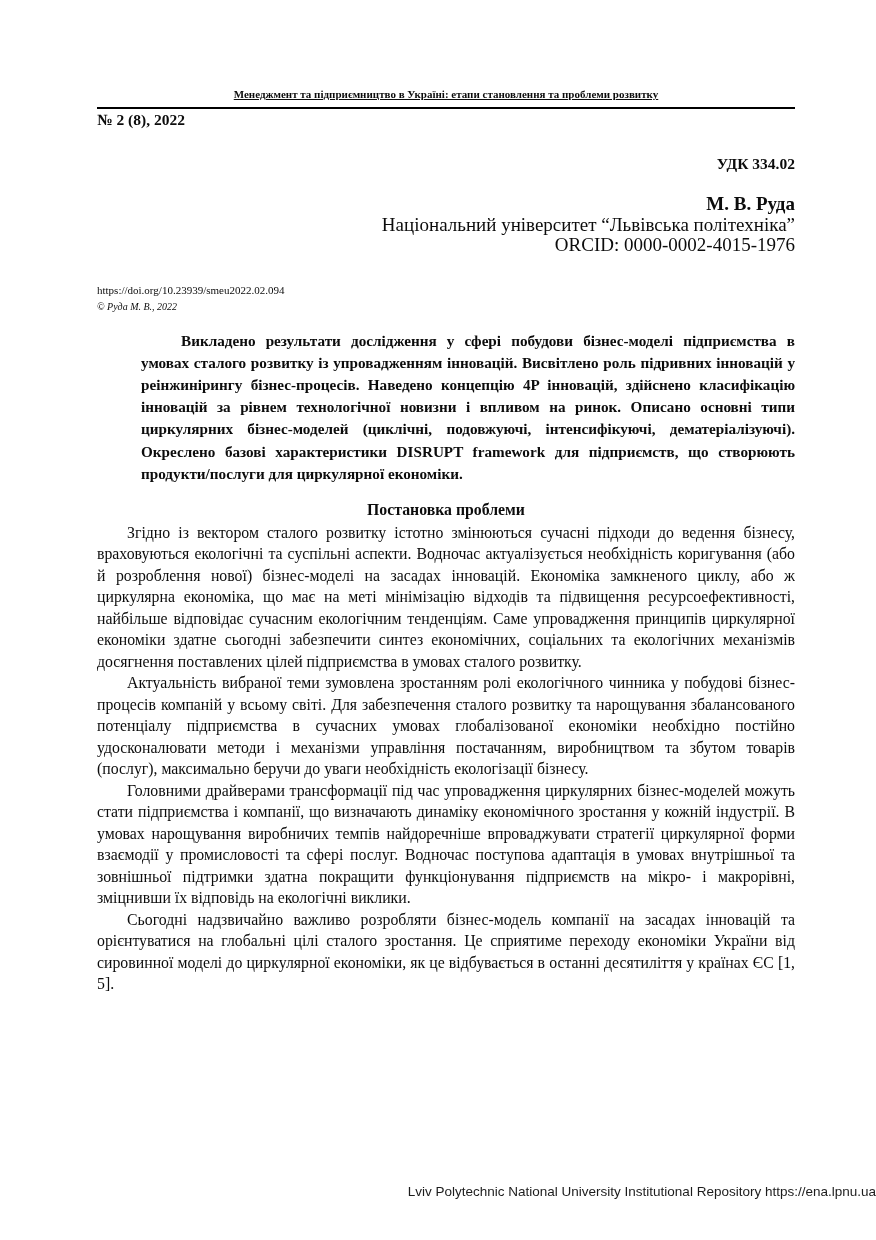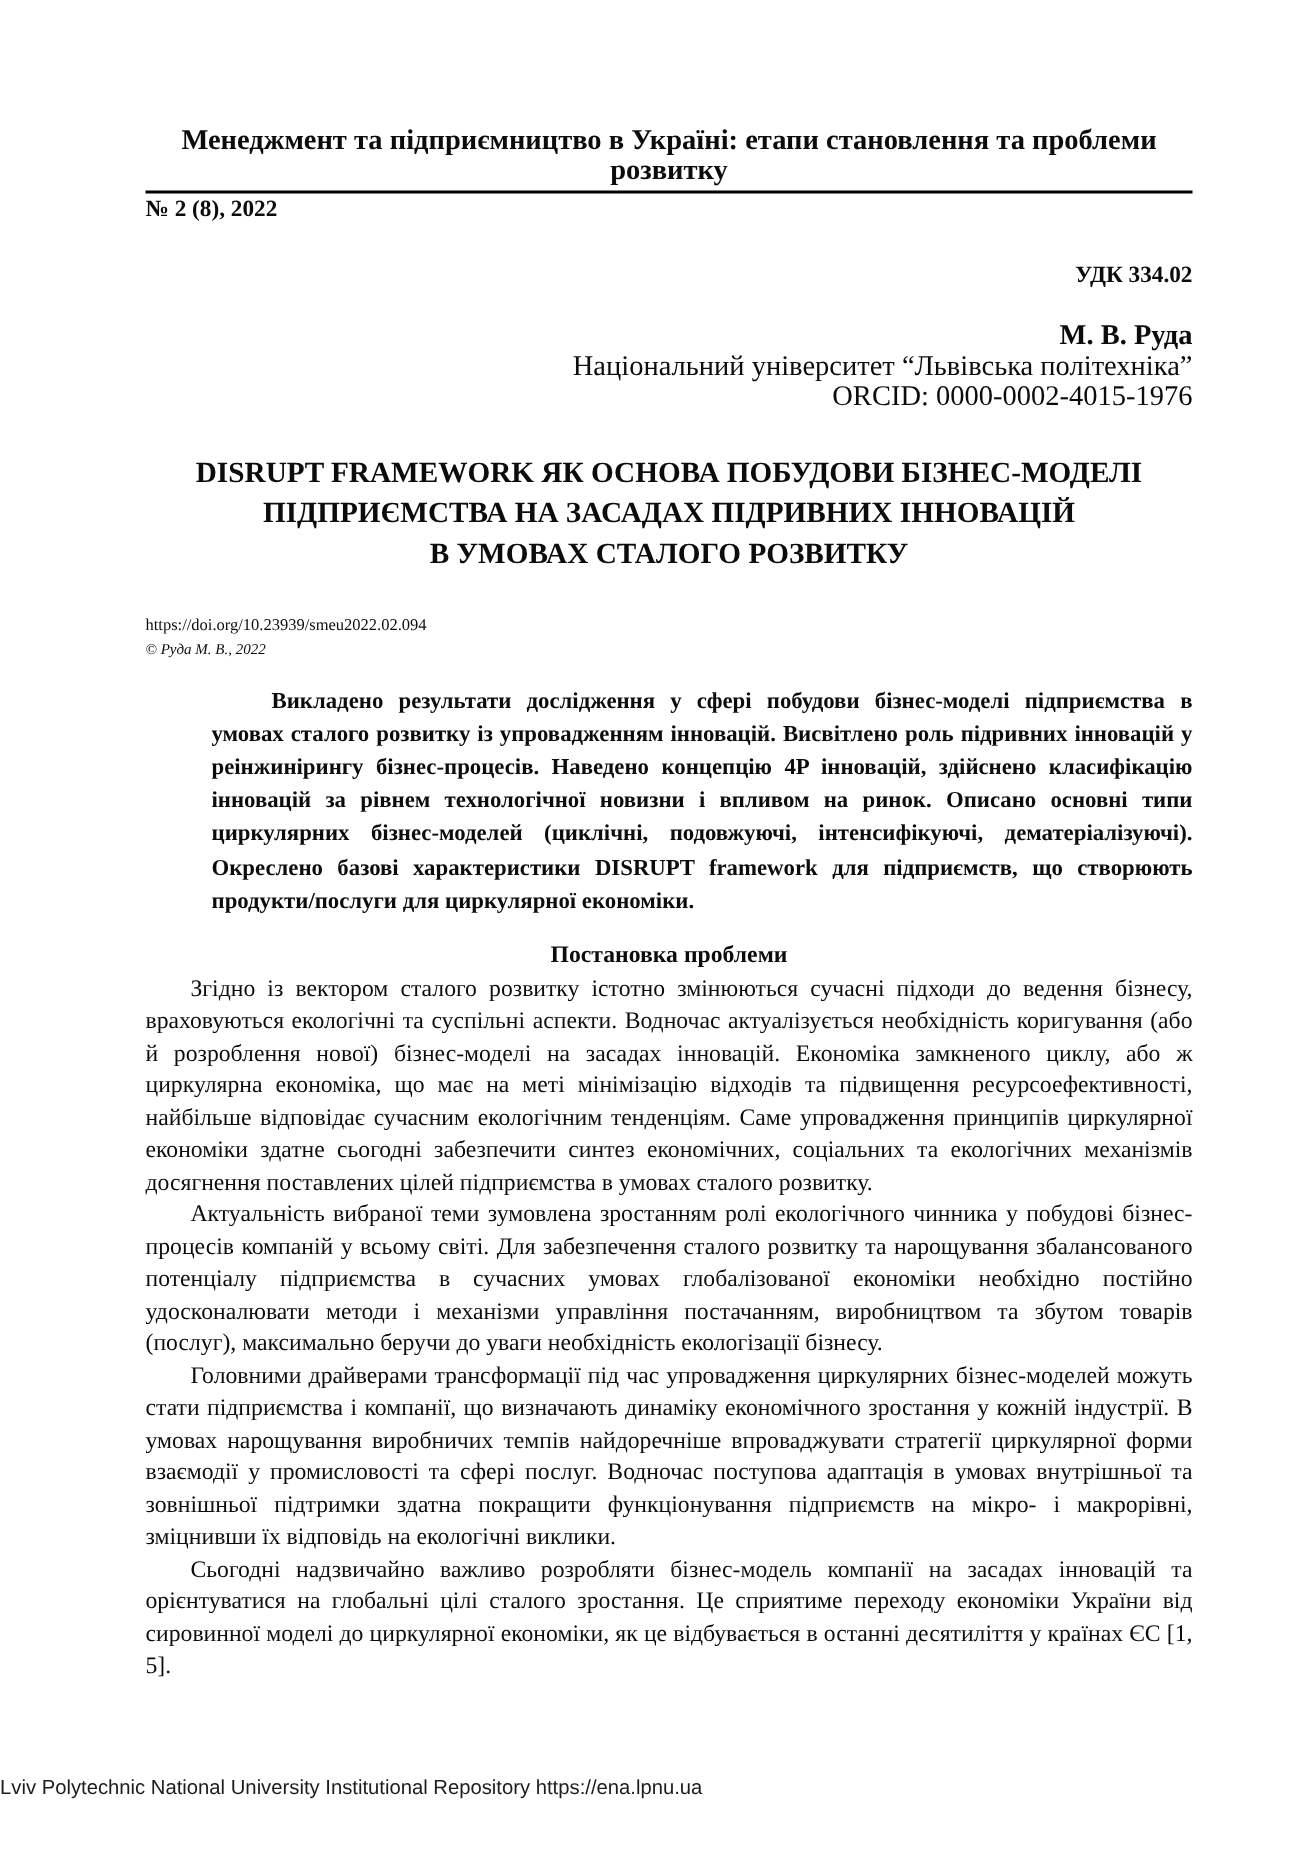--- a/index.html
+++ b/index.html
@@ -16,22 +16,23 @@
     overflow: hidden;
   }
   
   .journal-header {
     border-bottom: 2px solid #000;
     padding-bottom: 3px;
     text-align: center;
   }
   .journal-title-text {
     font-weight: bold;
-    font-size: 19px;
+    font-size: 11px;
     line-height: 19px;
+    text-decoration: underline;
   }
   .issue-line {
     font-weight: bold;
     font-size: 15.5px;
     line-height: 20px;
     margin-top: 1px;
     text-align: left;
   }
   
   .udc {
@@ -94,21 +95,21 @@
     position: absolute;
     left: 97px; right: 81px;
     top: 1138px;
     text-align: center;
     font-size: 15.5px;
   }
   .repository-line {
     position: absolute;
     left: 0; right: 0;
     top: 1184px;
-    text-align: left;
+    text-align: right;
     font-family: "Liberation Sans", "DejaVu Sans", sans-serif;
     font-size: 13.5px;
     color: #1c1c1c;
   }
 </style>
 </head>
 <body>
 
 <div class="page">
 
@@ -118,25 +119,20 @@
   <div class="issue-line">№ 2 (8), 2022</div>
 
   <div class="udc">УДК 334.02</div>
 
   <div class="author-block">
     <div class="author-name">М. В. Руда</div>
     <div class="affiliation">Національний університет “Львівська політехніка”</div>
     <div class="orcid">ORCID: 0000-0002-4015-1976</div>
   </div>
 
-  <h1 class="article-title">
-    <div>DISRUPT FRAMEWORK ЯК ОСНОВА ПОБУДОВИ БІЗНЕС-МОДЕЛІ</div>
-    <div>ПІДПРИЄМСТВА НА ЗАСАДАХ ПІДРИВНИХ ІННОВАЦІЙ</div>
-    <div>В УМОВАХ СТАЛОГО РОЗВИТКУ</div>
-  </h1>
 
   <div class="doi-line">https://doi.org/10.23939/smeu2022.02.094</div>
 
   <div class="copyright-line">© Руда М. В., 2022</div>
 
   <section class="abstract">
     <p>Викладено результати дослідження у сфері побудови бізнес-моделі підприємства в умовах сталого розвитку із упровадженням інновацій. Висвітлено роль підривних інновацій у реінжинірингу бізнес-процесів. Наведено концепцію 4P інновацій, здійснено класифікацію інновацій за рівнем технологічної новизни і впливом на ринок. Описано основні типи циркулярних бізнес-моделей (циклічні, подовжуючі, інтенсифікуючі, дематеріалізуючі). Окреслено базові характеристики DISRUPT framework для підприємств, що створюють продукти/послуги для циркулярної економіки.</p>
   </section>
 
   <h2 class="section-heading">Постановка проблеми</h2>

